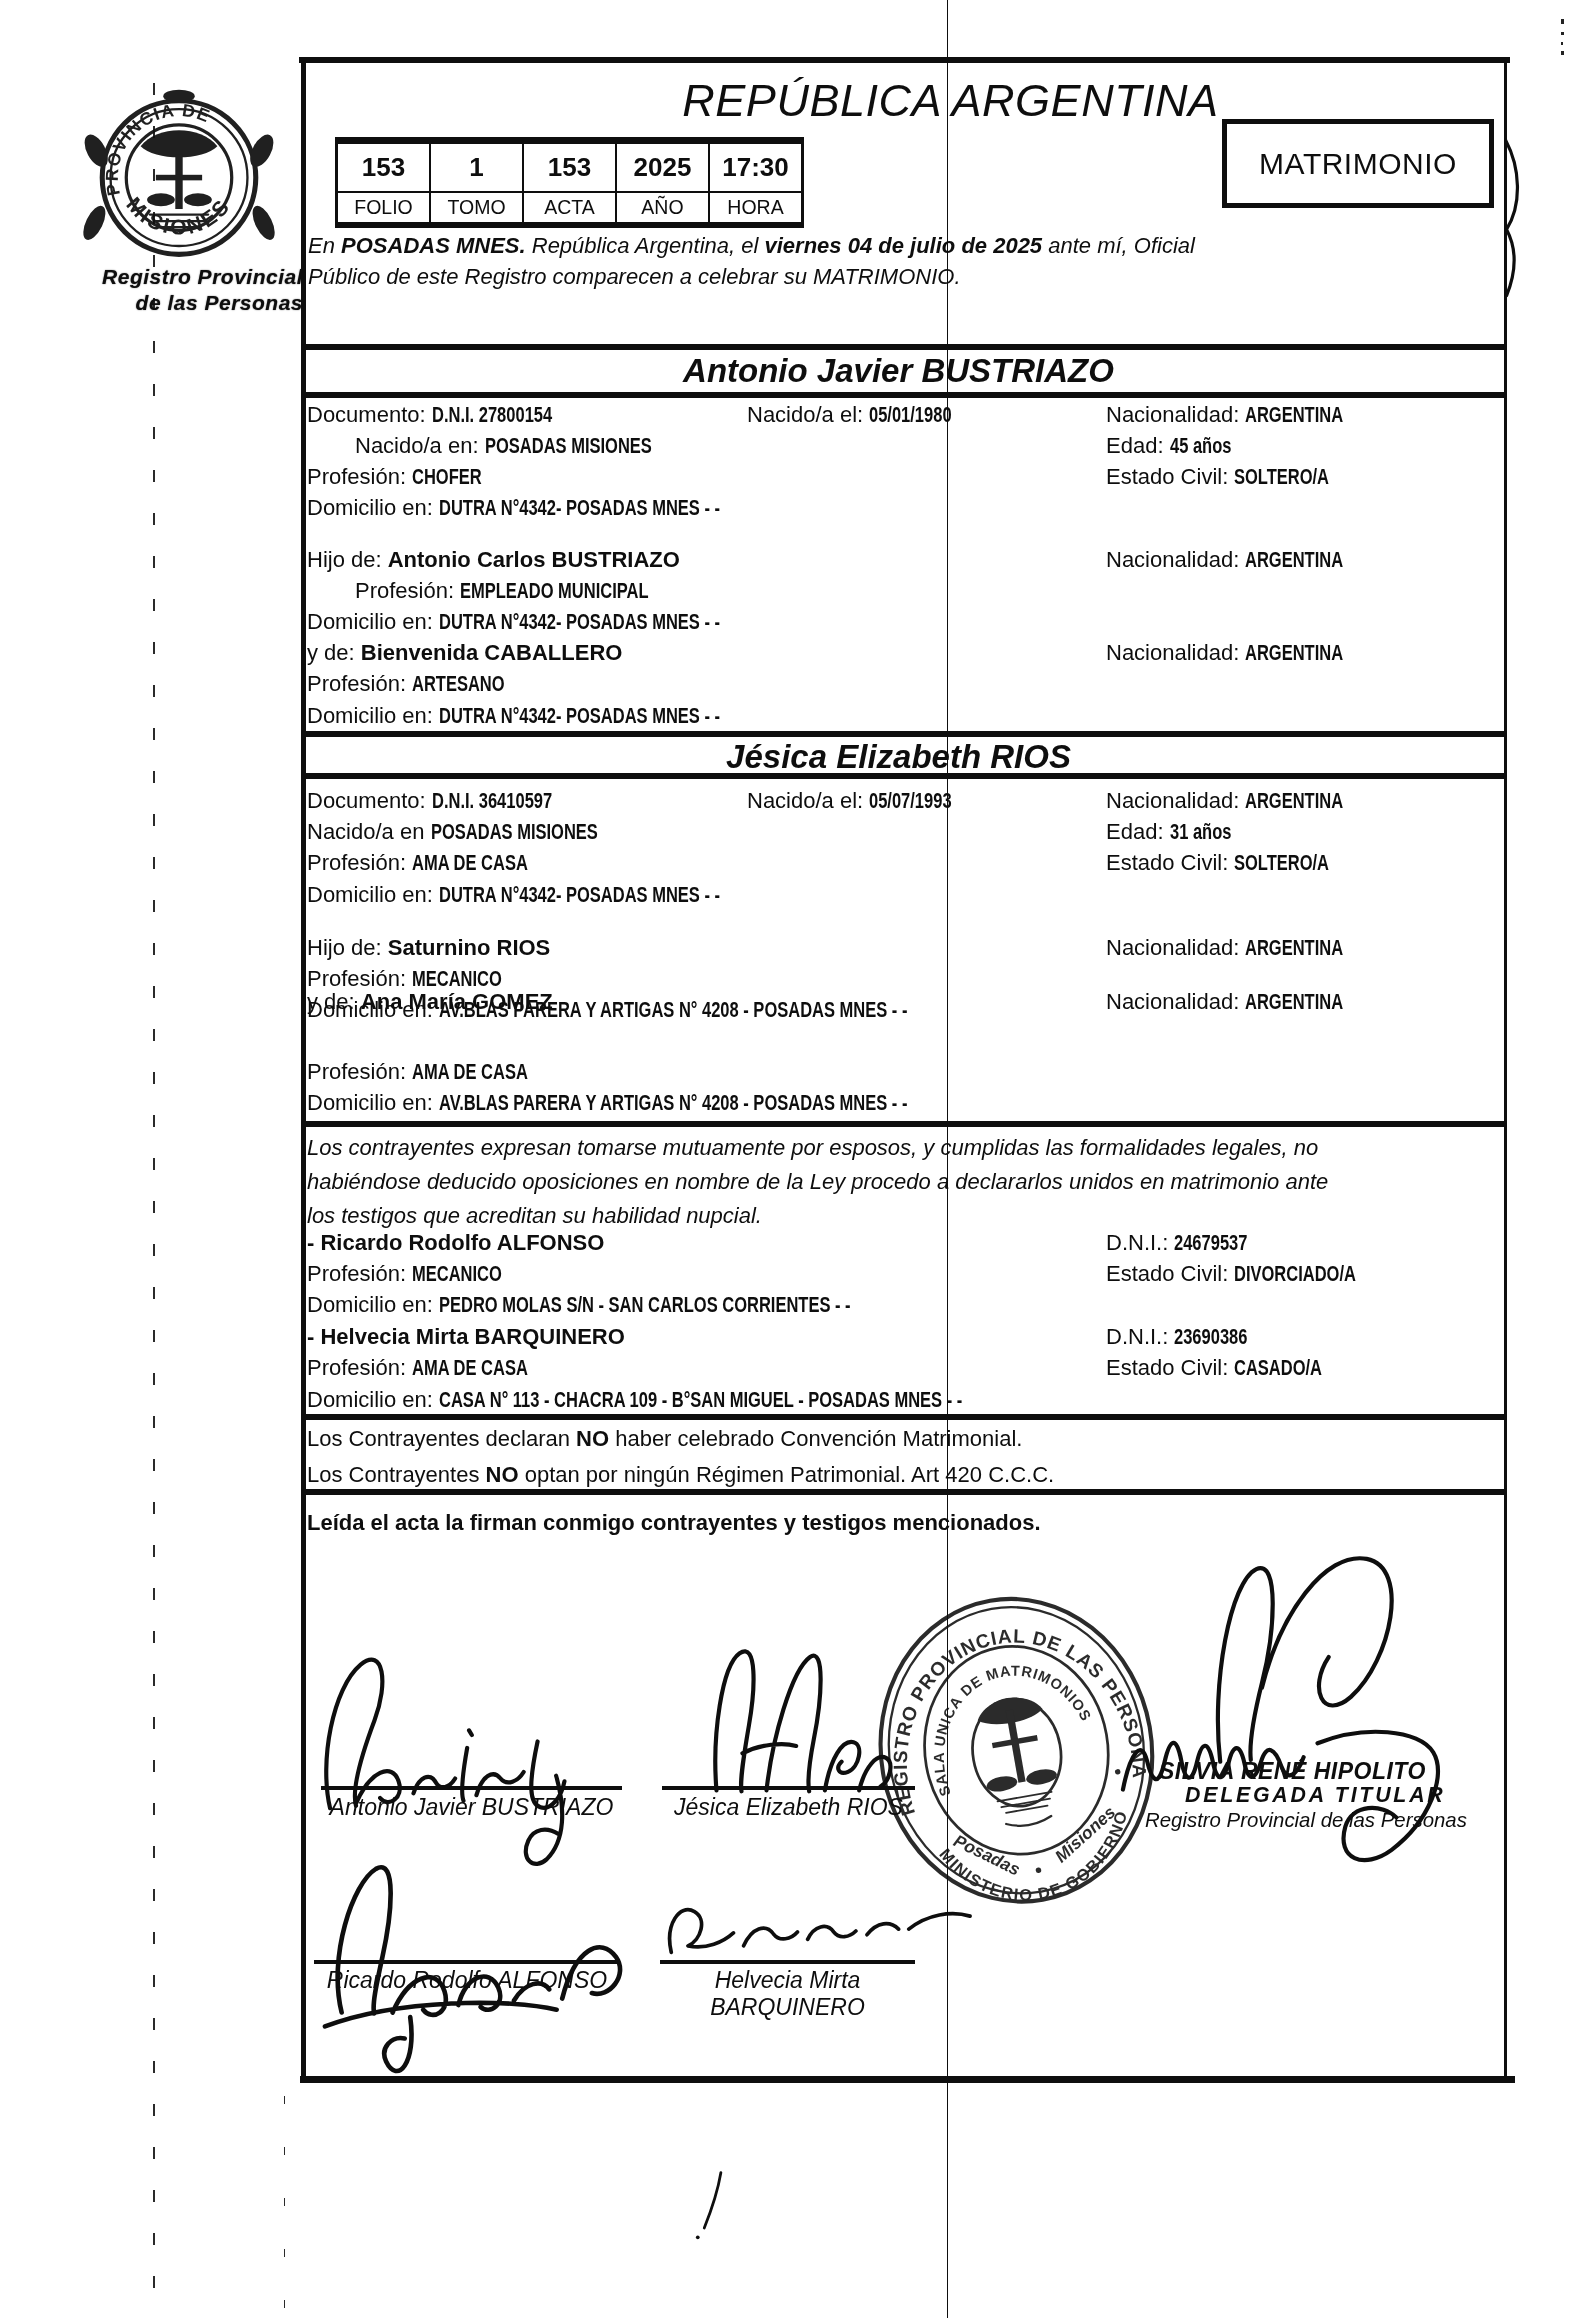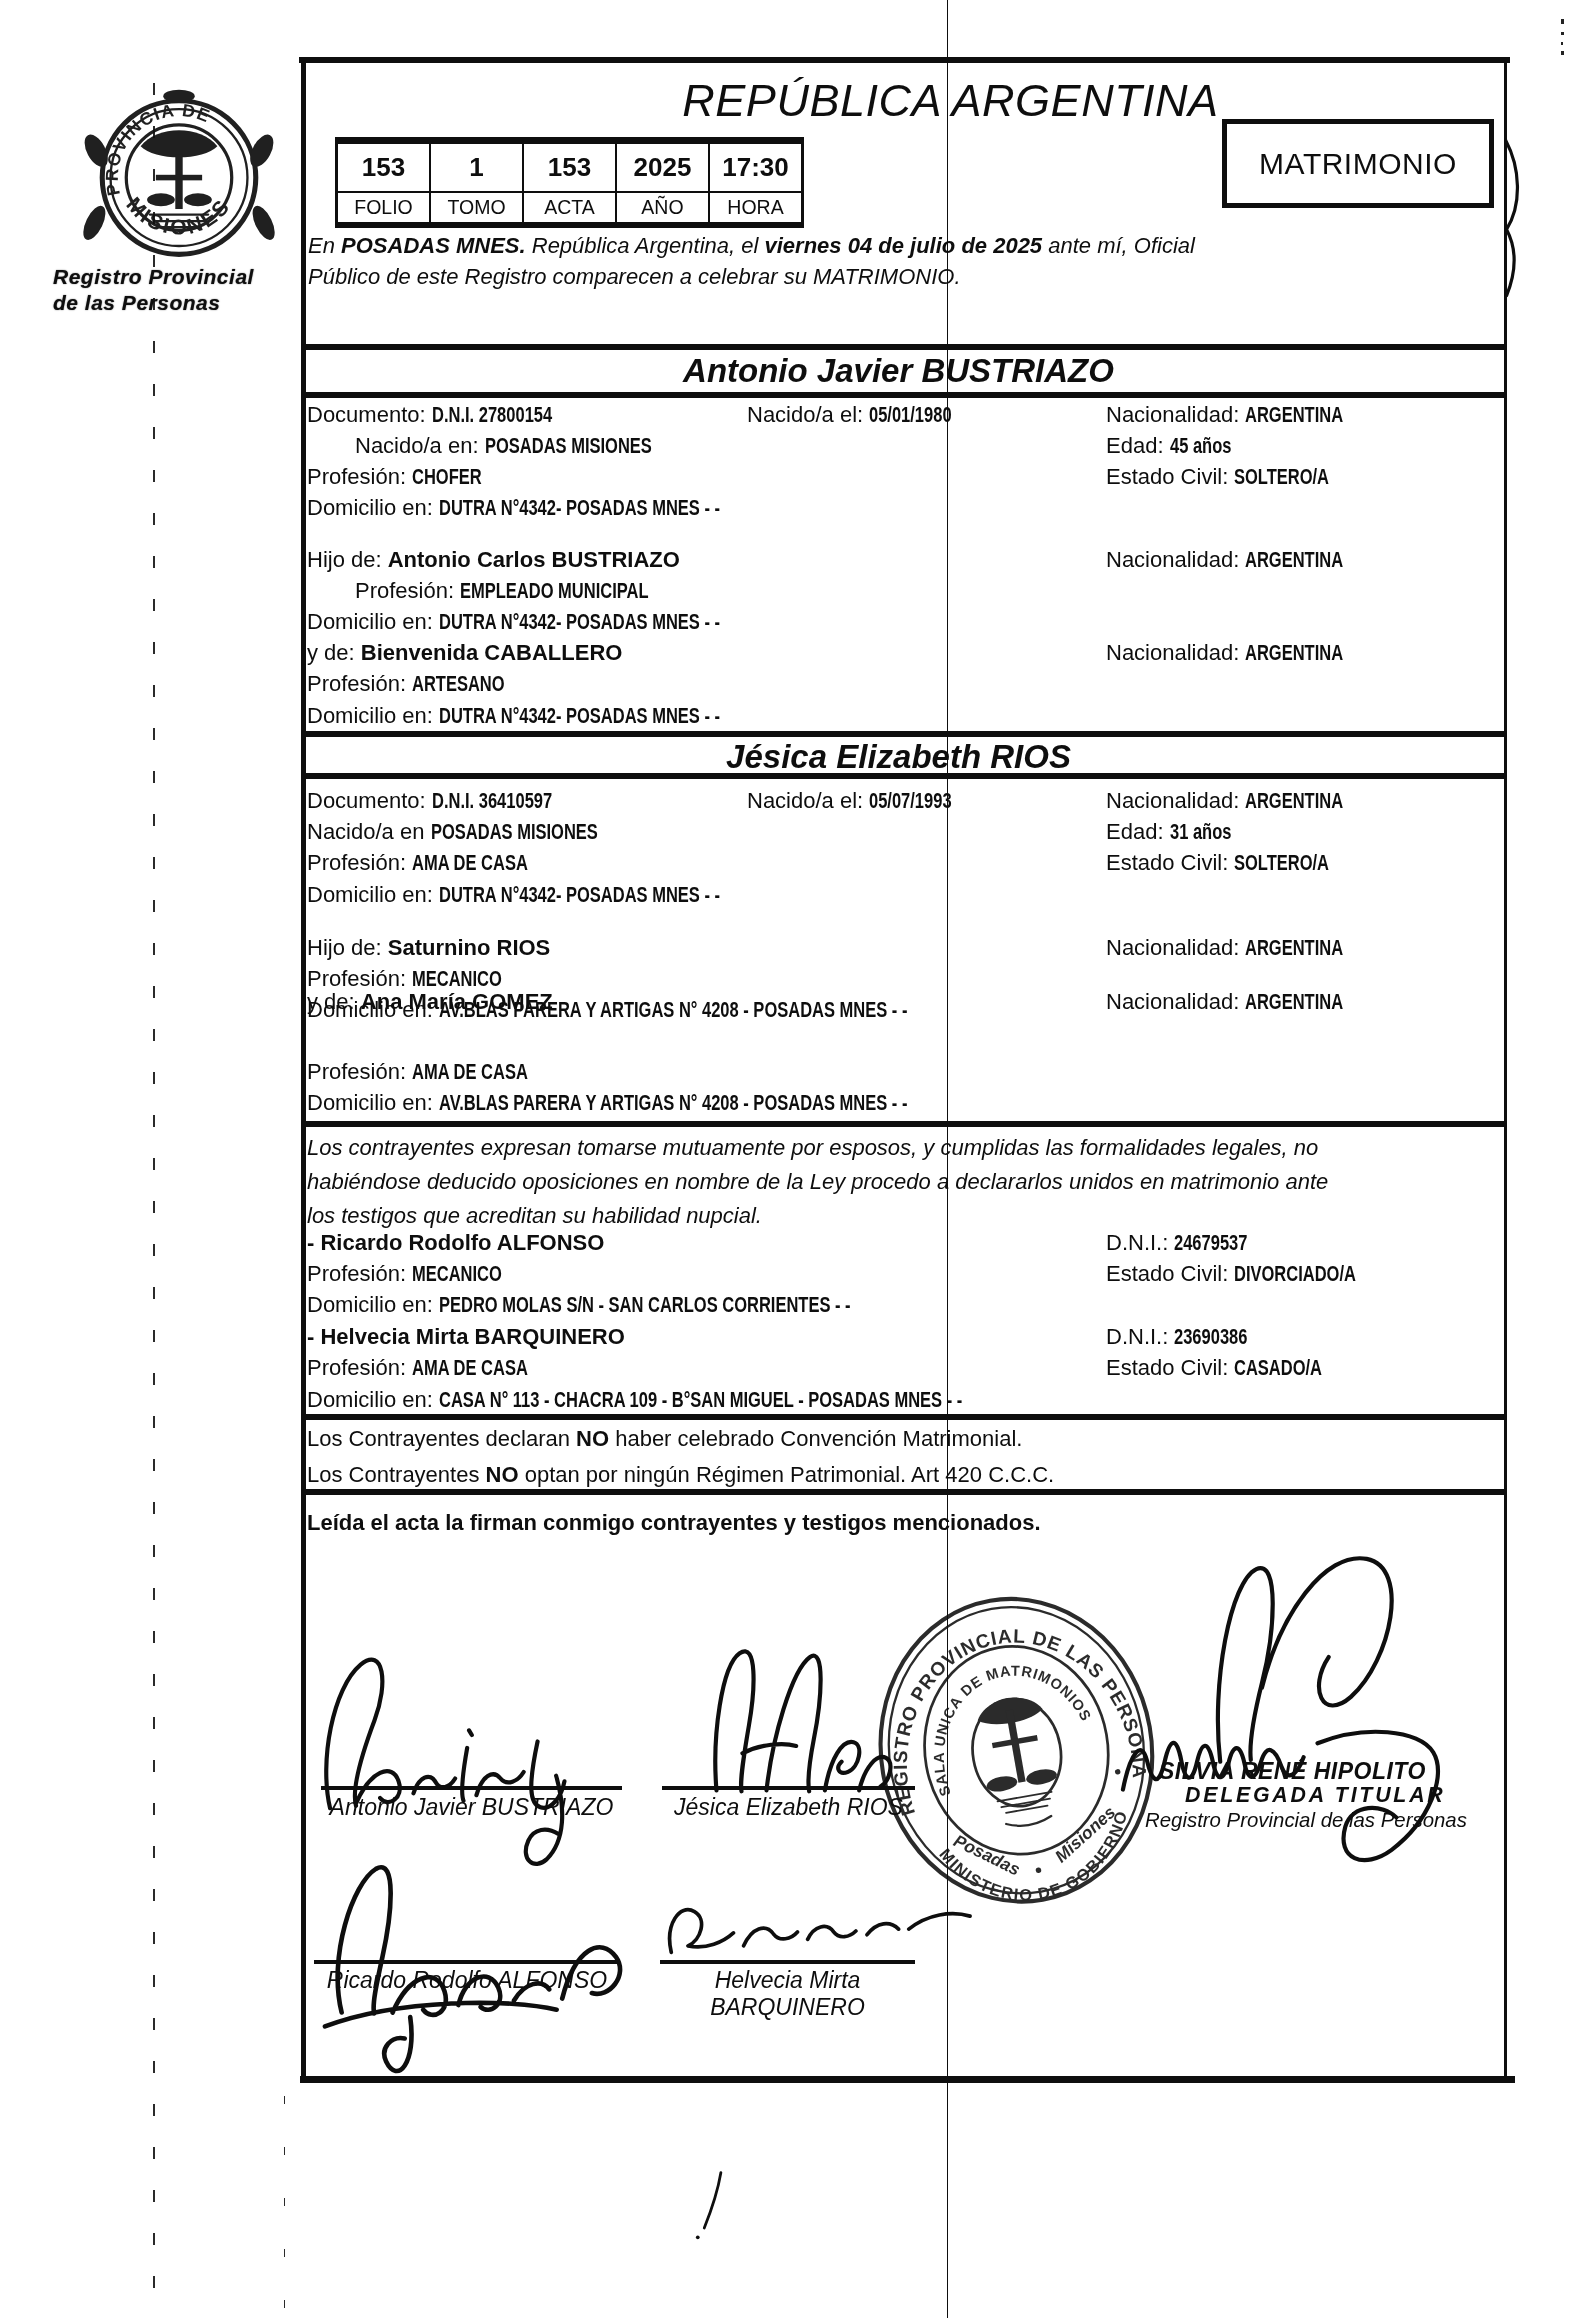--- a/index.html
+++ b/index.html
@@ -29,21 +29,21 @@
                border-right:2.8px solid #0e0e0e;border-bottom:2.8px solid #0e0e0e;}
   .regtable .l{font-size:19.5px;font-weight:400;display:flex;align-items:center;justify-content:center;
                border-right:2.8px solid #0e0e0e;}
   .regtable .last{border-right:none;}
   .mbox{position:absolute;left:1222px;top:119px;width:262px;height:79px;border:5.6px solid #0e0e0e;
         display:flex;align-items:center;justify-content:center;font-size:30px;letter-spacing:0.5px;}
   .siglabel{font-size:23px;text-align:center;white-space:nowrap;}
   .offname{font-size:23px;font-weight:700;letter-spacing:0.5px;white-space:nowrap;}
   .offtitle{font-size:21.3px;font-weight:700;letter-spacing:2.8px;white-space:nowrap;}
   .offorg{font-size:20.4px;font-weight:400;white-space:nowrap;}
-  .sealcap{font-size:21px;font-weight:700;text-align:left;white-space:nowrap;
+  .sealcap{font-size:21px;font-weight:700;text-align:right;white-space:nowrap;
            text-shadow:0 0 1.4px rgba(10,10,10,.65);letter-spacing:0.5px;}
   svg{position:absolute;overflow:visible;}
   .ink{stroke:#0e0e0e;fill:none;stroke-linecap:round;stroke-linejoin:round;}
   .inkf{fill:#0e0e0e;stroke:none;}
 </style>
 </head>
 <body>
 
 <div class="page">
 

